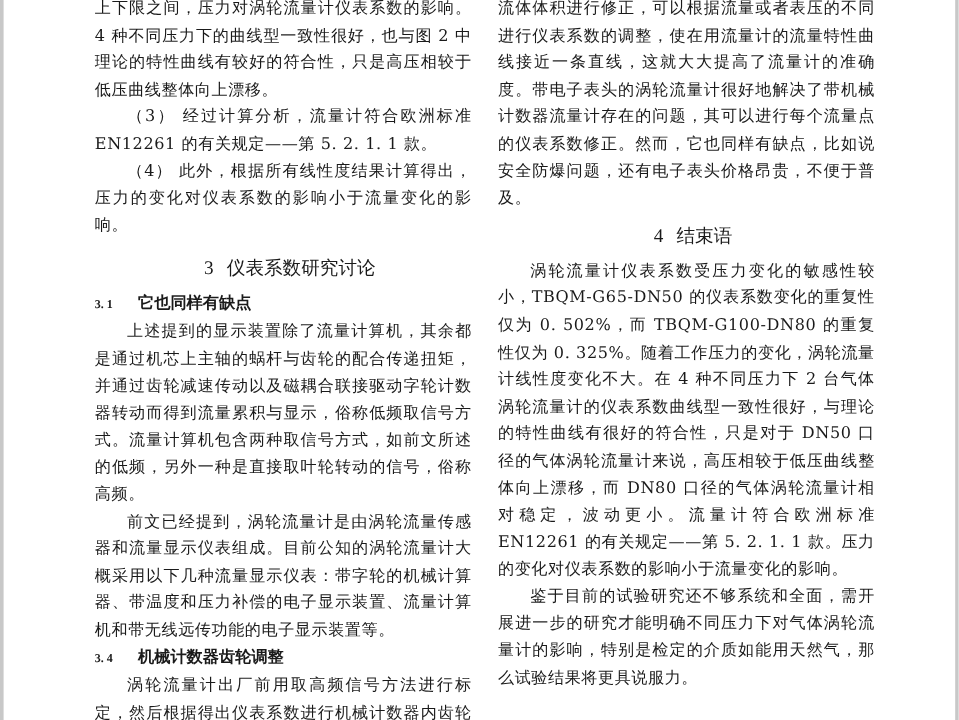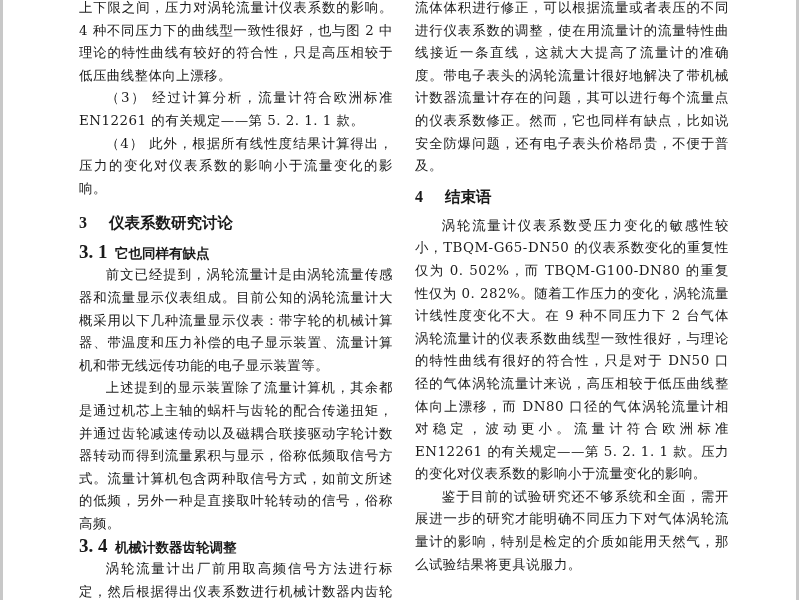--- a/index.html
+++ b/index.html
@@ -14,57 +14,57 @@
   .col { position: absolute; top: -3px; width: 314px; }
   .col-left { left: 79px; }
   .col-right { left: 415px; }
   .p {
     font-size: 13.4px; line-height: 22.6px; margin: 0;
     text-align: justify; text-align-last: left; letter-spacing: 0.5px;
   }
   .indent { text-indent: 2em; }
   .h1 {
     font-family: "DejaVu Sans", "Liberation Sans", sans-serif;
-    font-size: 15.5px; font-weight: bold; margin: 0; line-height: 22px;
+    font-size: 15.5px; font-weight: normal; margin: 0; line-height: 22px; text-align: center;
   }
   .h1 .num { display: inline-block; width: 30px; font-family: "Liberation Serif", serif; font-size: 16px; }
   .h2 {
     font-family: "DejaVu Sans", "Liberation Sans", sans-serif;
     font-size: 13.5px; font-weight: bold; margin: 0; line-height: 22px;
   }
-  .h2 .num { display: inline-block; width: 36px; font-family: "Liberation Serif", serif; font-size: 19px; }
+  .h2 .num { display: inline-block; width: 36px; font-family: "Liberation Serif", serif; font-size: 10px; }
 </style>
 </head>
 <body>
 
 <div class="edge-left"></div>
 <div class="edge-right"></div>
 
 <div class="col col-left">
   <p class="p">上下限之间，压力对涡轮流量计仪表系数的影响。4 种不同压力下的曲线型一致性很好，也与图 2 中理论的特性曲线有较好的符合性，只是高压相较于低压曲线整体向上漂移。</p>
   <p class="p indent">（3） 经过计算分析，流量计符合欧洲标准 EN12261 的有关规定——第 5. 2. 1. 1 款。</p>
   <p class="p indent">（4） 此外，根据所有线性度结果计算得出，压力的变化对仪表系数的影响小于流量变化的影响。</p>
 
   <h2 class="h1" style="margin-top:12px;margin-bottom:7px;">
     <span class="num">3</span><span>仪表系数研究讨论</span>
   </h2>
 
   <h3 class="h2">
     <span class="num">3. 1</span><span>它也同样有缺点</span>
   </h3>
+  <p class="p indent">上述提到的显示装置除了流量计算机，其余都是通过机芯上主轴的蜗杆与齿轮的配合传递扭矩，并通过齿轮减速传动以及磁耦合联接驱动字轮计数器转动而得到流量累积与显示，俗称低频取信号方式。流量计算机包含两种取信号方式，如前文所述的低频，另外一种是直接取叶轮转动的信号，俗称高频。</p>
   <p class="p indent">前文已经提到，涡轮流量计是由涡轮流量传感器和流量显示仪表组成。目前公知的涡轮流量计大概采用以下几种流量显示仪表：带字轮的机械计算器、带温度和压力补偿的电子显示装置、流量计算机和带无线远传功能的电子显示装置等。</p>
-  <p class="p indent">上述提到的显示装置除了流量计算机，其余都是通过机芯上主轴的蜗杆与齿轮的配合传递扭矩，并通过齿轮减速传动以及磁耦合联接驱动字轮计数器转动而得到流量累积与显示，俗称低频取信号方式。流量计算机包含两种取信号方式，如前文所述的低频，另外一种是直接取叶轮转动的信号，俗称高频。</p>
 
   <h3 class="h2">
     <span class="num">3. 4</span><span>机械计数器齿轮调整</span>
   </h3>
   <p class="p indent">涡轮流量计出厂前用取高频信号方法进行标定，然后根据得出仪表系数进行机械计数器内齿轮配对，传动比尽量接近标定出的仪表系数。也就是说，我们可以调整齿轮配对以满足仪表系数的变化。</p>
 </div>
 
 <div class="col col-right">
   <p class="p">流体体积进行修正，可以根据流量或者表压的不同进行仪表系数的调整，使在用流量计的流量特性曲线接近一条直线，这就大大提高了流量计的准确度。带电子表头的涡轮流量计很好地解决了带机械计数器流量计存在的问题，其可以进行每个流量点的仪表系数修正。然而，它也同样有缺点，比如说安全防爆问题，还有电子表头价格昂贵，不便于普及。</p>
 
   <h2 class="h1" style="margin-top:8px;margin-bottom:7px;">
     <span class="num">4</span><span>结束语</span>
   </h2>
-  <p class="p indent">涡轮流量计仪表系数受压力变化的敏感性较小，TBQM-G65-DN50 的仪表系数变化的重复性仅为 0. 502%，而 TBQM-G100-DN80 的重复性仅为 0. 282%。随着工作压力的变化，涡轮流量计线性度变化不大。在 9 种不同压力下 2 台气体涡轮流量计的仪表系数曲线型一致性很好，与理论的特性曲线有很好的符合性，只是对于 DN50 口径的气体涡轮流量计来说，高压相较于低压曲线整体向上漂移，而 DN80 口径的气体涡轮流量计相对稳定，波动更小。流量计符合欧洲标准 EN12261 的有关规定——第 5. 2. 1. 1 款。压力的变化对仪表系数的影响小于流量变化的影响。</p>
+  <p class="p indent">涡轮流量计仪表系数受压力变化的敏感性较小，TBQM-G65-DN50 的仪表系数变化的重复性仅为 0. 502%，而 TBQM-G100-DN80 的重复性仅为 0. 325%。随着工作压力的变化，涡轮流量计线性度变化不大。在 4 种不同压力下 2 台气体涡轮流量计的仪表系数曲线型一致性很好，与理论的特性曲线有很好的符合性，只是对于 DN50 口径的气体涡轮流量计来说，高压相较于低压曲线整体向上漂移，而 DN80 口径的气体涡轮流量计相对稳定，波动更小。流量计符合欧洲标准 EN12261 的有关规定——第 5. 2. 1. 1 款。压力的变化对仪表系数的影响小于流量变化的影响。</p>
   <p class="p indent">鉴于目前的试验研究还不够系统和全面，需开展进一步的研究才能明确不同压力下对气体涡轮流量计的影响，特别是检定的介质如能用天然气，那么试验结果将更具说服力。</p>
 </div>
 
 </body></html>

